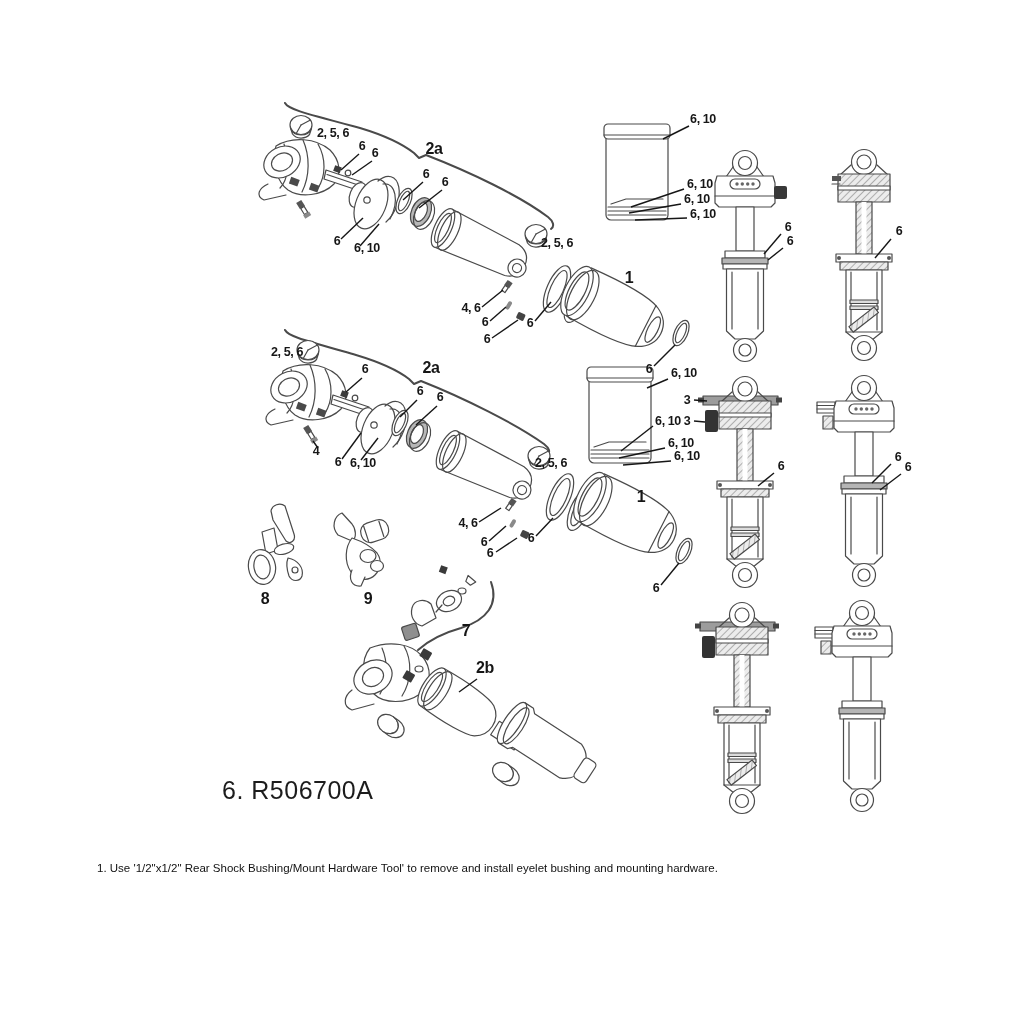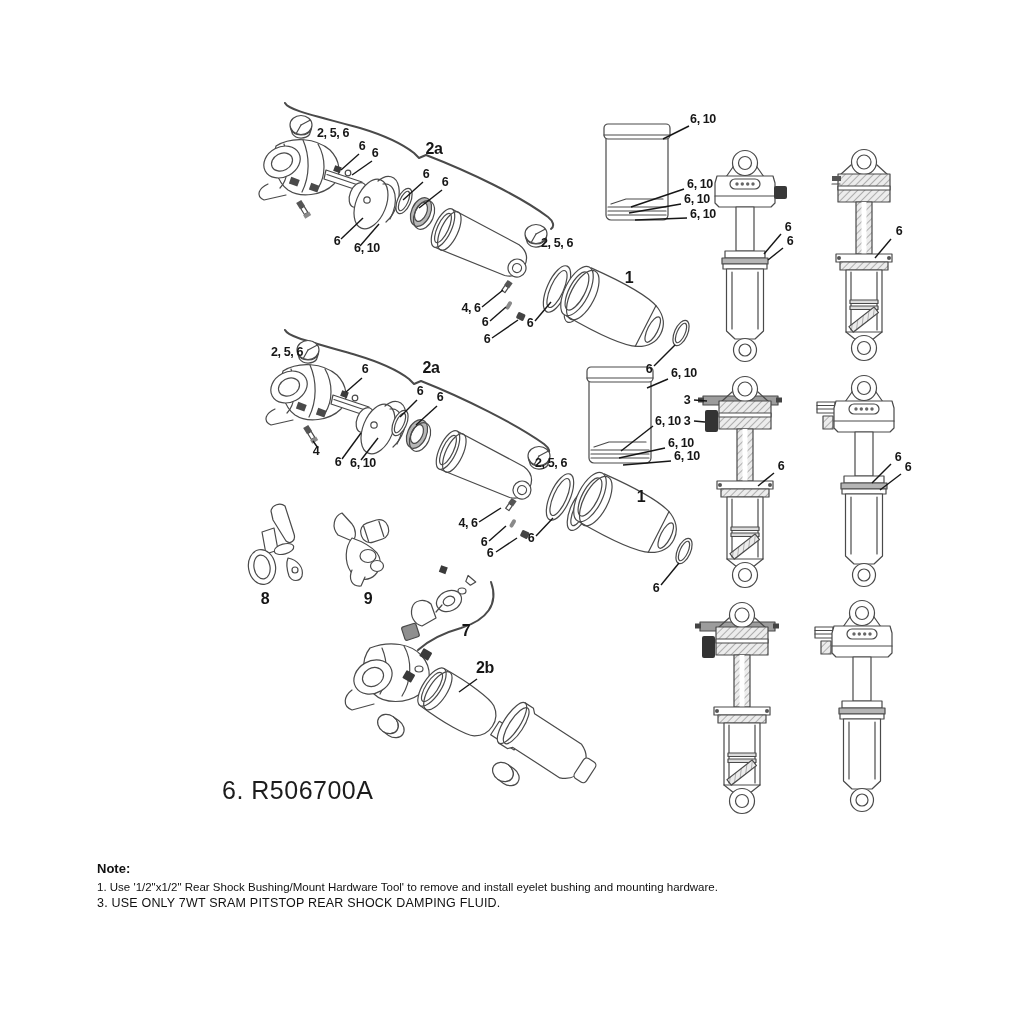--- a/index.html
+++ b/index.html
@@ -404,17 +404,15 @@
         <text x="908" y="471" class="callout">6</text>
         <text x="265" y="604" class="callout callout-lg">8</text>
         <text x="368" y="604" class="callout callout-lg">9</text>
         <text x="466" y="636" class="callout callout-lg">7</text>
         <line x1="477" y1="679" x2="459" y2="692" stroke="#161616" stroke-width="1.4"></line>
         <text x="485" y="673" class="callout callout-lg">2b</text>
       </g>
 </svg>
 
 <div class="note">
-  <div class="note-heading">Note:</div>
   <div class="note-item">1.  Use '1/2"x1/2" Rear Shock Bushing/Mount Hardware Tool' to remove and install eyelet bushing and mounting hardware.</div>
-  <div class="note-item caps">3. USE ONLY 7WT SRAM PITSTOP REAR SHOCK DAMPING FLUID.</div>
 </div>
 </div>
 
 </body></html>

